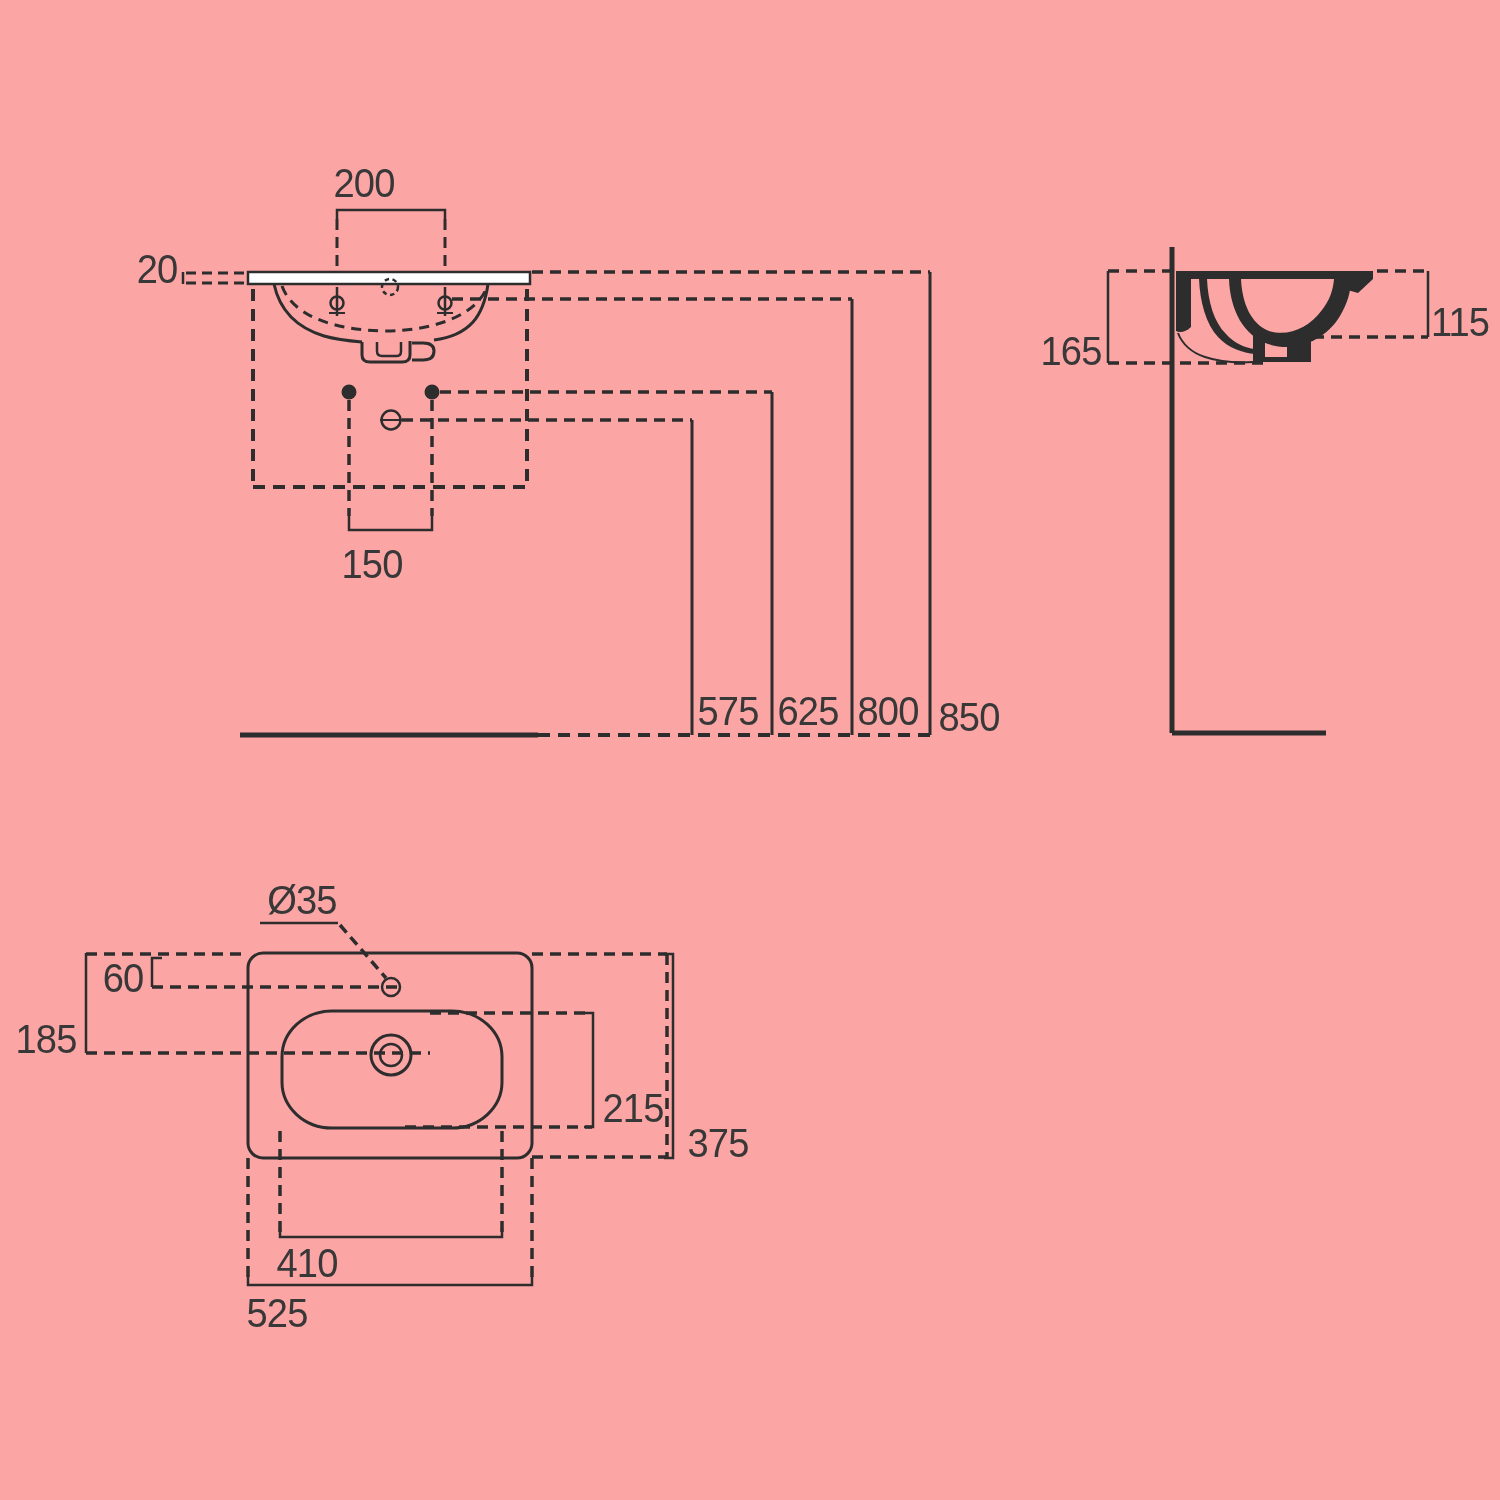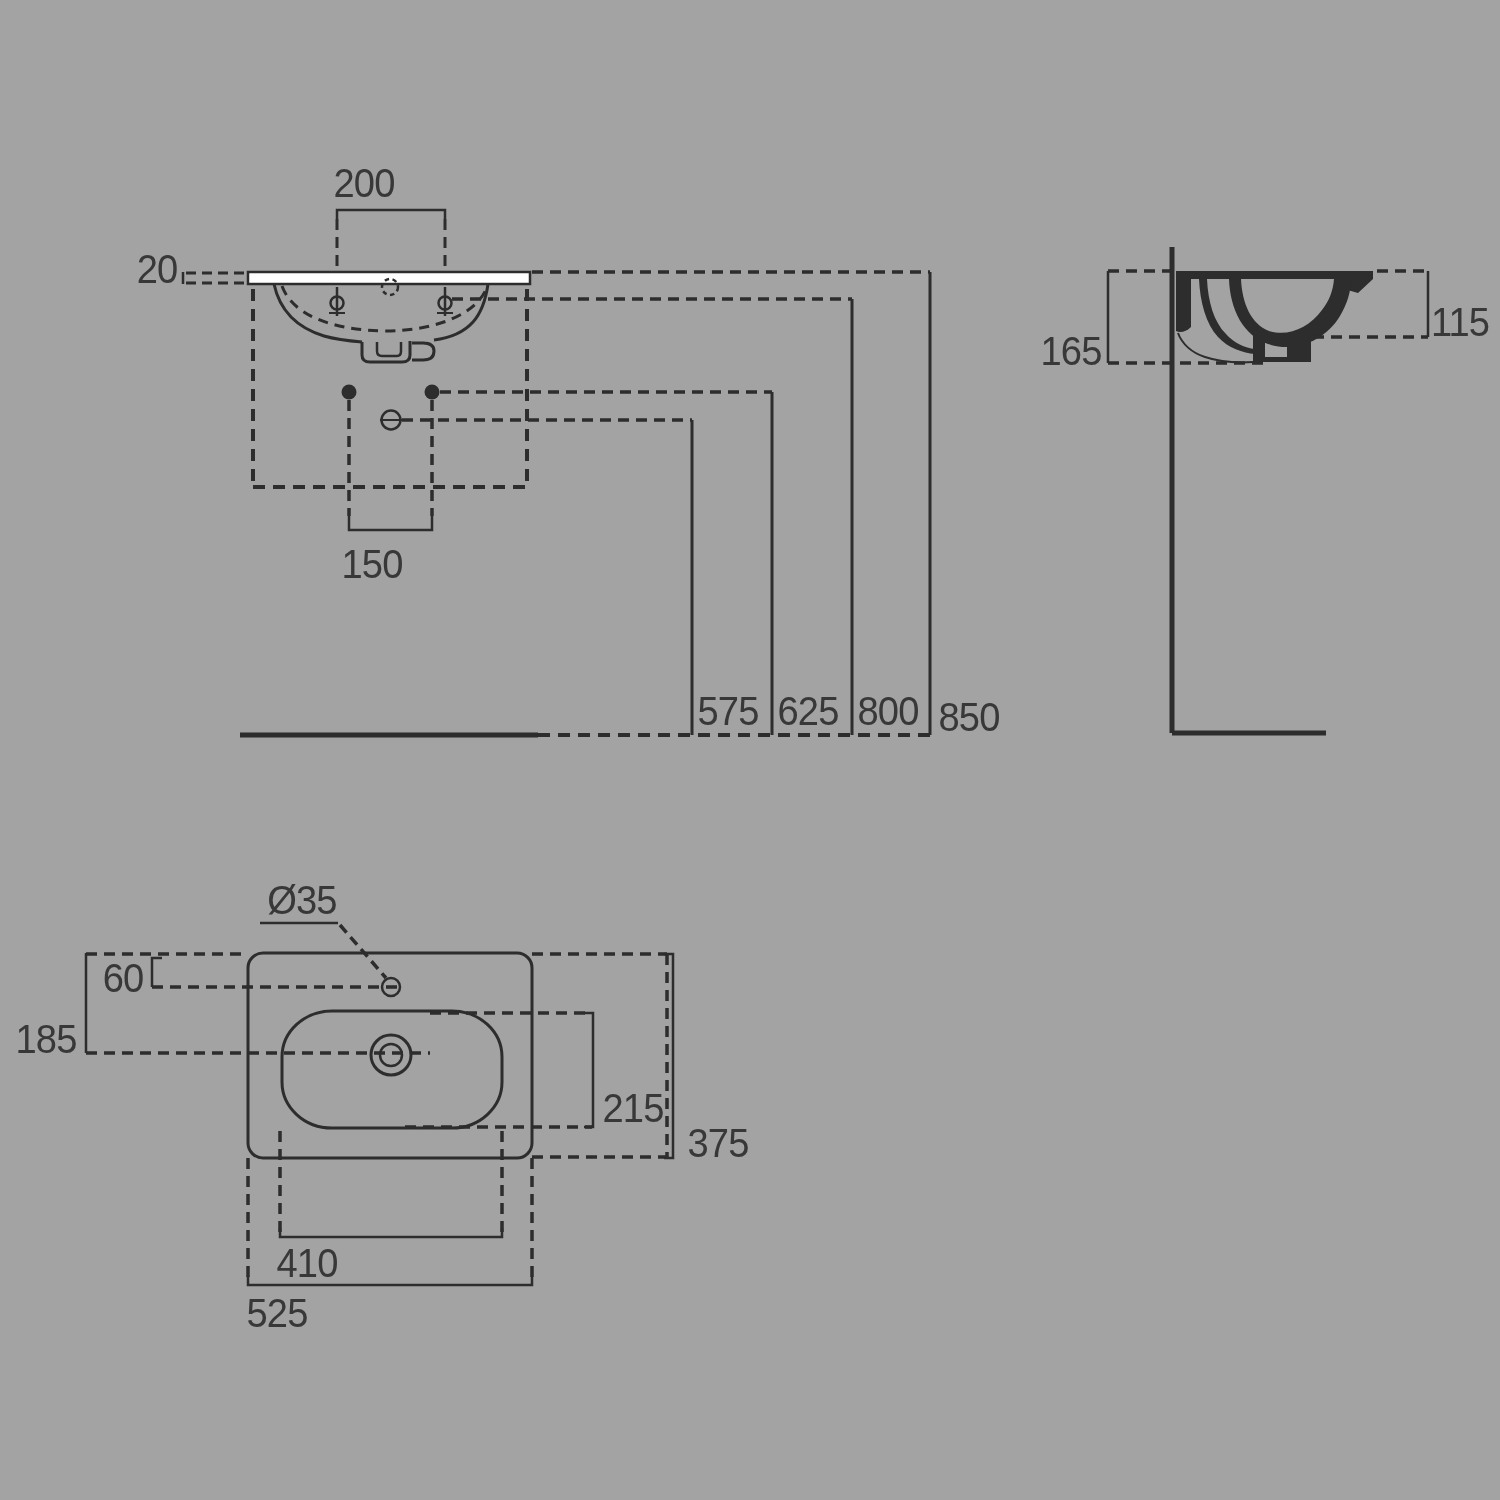--- a/index.html
+++ b/index.html
@@ -1,19 +1,19 @@
 <!DOCTYPE html>
 <html><head>
 <meta charset="utf-8">
 <style>
   html,body{margin:0;padding:0;background:#ffffff;}
   .canvas{
     position:relative;
     width:1500px;height:1500px;
-    background:#a3a3a3;
+    background:#fca5a5;
     font-family:"Liberation Sans", sans-serif;
     overflow:hidden;
   }
   .canvas svg{position:absolute;left:0;top:0;}
   .dim{
     position:absolute;
     transform:translate(-50%,-50%) scaleX(0.93);
     font-size:41px;
     font-weight:400;
     color:#383838;

